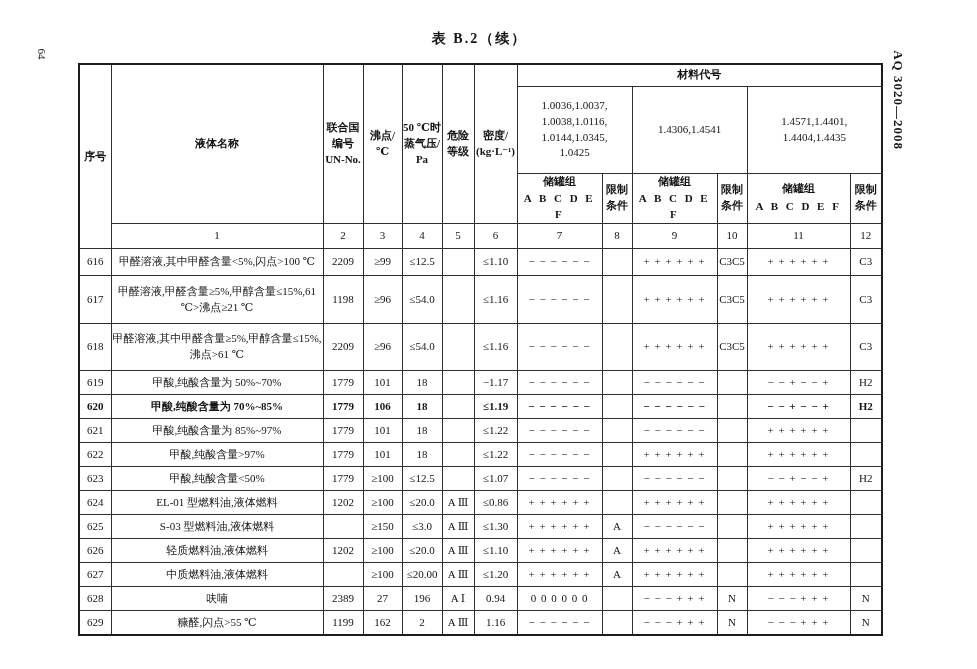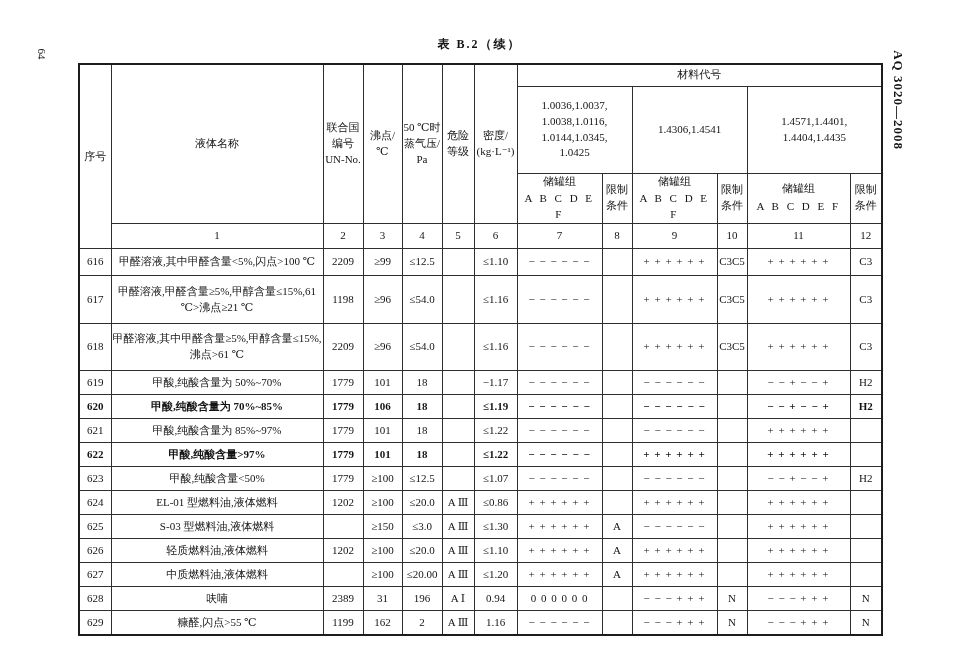--- a/index.html
+++ b/index.html
@@ -4,31 +4,31 @@
 <style>
   html,body{margin:0;padding:0;}
   body{
     width:977px;height:669px;position:relative;background:#ffffff;
     font-family:"Liberation Serif","DejaVu Serif",serif;color:#141414;
     overflow:hidden;
   }
   .rot{position:absolute;transform:rotate(90deg);white-space:nowrap;}
   .page-num{left:22px;top:48px;width:40px;text-align:center;font-size:11px;}
   .doc-code{left:832px;top:92px;width:132px;text-align:center;font-size:13px;font-weight:bold;letter-spacing:1px;}
-  .tbl-title{position:absolute;left:78px;top:36px;width:803px;text-align:center;
-    font-size:12px;font-weight:bold;letter-spacing:2px;}
+  .tbl-title{position:absolute;left:78px;top:30px;width:803px;text-align:center;
+    font-size:14px;font-weight:bold;letter-spacing:2px;}
   table.main{
     position:absolute;left:78px;top:63px;border-collapse:collapse;table-layout:fixed;
     border:2px solid #1c1c1c;
   }
   table.main td{
     border:1px solid #2e2e2e;text-align:center;vertical-align:middle;
     font-size:11px;padding:0;overflow:hidden;line-height:1.45;
   }
-  td.hd{font-weight:normal;font-size:11.5px;}
+  td.hd{font-weight:bold;font-size:11.5px;}
   td.mat{font-size:11px;line-height:2.0;}
   td.c-name{text-align:left;padding:1px 6px;font-size:11px;line-height:1.6;}
   td.c-pat{letter-spacing:1px;font-size:11px;}
   .letters{letter-spacing:2.5px;margin-top:2px;}
 </style>
 </head>
 <body>
 
 <div class="rot page-num">64</div>
 <div class="rot doc-code">AQ 3020—2008</div>
@@ -218,21 +218,21 @@
         <td>18</td>
         <td></td>
         <td>≤1.22</td>
         <td class="c-pat">− − − − − −</td>
         <td></td>
         <td class="c-pat">− − − − − −</td>
         <td></td>
         <td class="c-pat">+ + + + + +</td>
         <td></td>
       </tr>
-      <tr style="height: 24px; font-weight: bold;">
+      <tr style="height: 24px;">
         <td>622</td>
         <td class="c-name">甲酸,纯酸含量&gt;97%</td>
         <td>1779</td>
         <td>101</td>
         <td>18</td>
         <td></td>
         <td>≤1.22</td>
         <td class="c-pat">− − − − − −</td>
         <td></td>
         <td class="c-pat">+ + + + + +</td>
@@ -312,21 +312,21 @@
         <td>A</td>
         <td class="c-pat">+ + + + + +</td>
         <td></td>
         <td class="c-pat">+ + + + + +</td>
         <td></td>
       </tr>
       <tr style="height: 24px;">
         <td>628</td>
         <td class="c-name">呋喃</td>
         <td>2389</td>
-        <td>31</td>
+        <td>27</td>
         <td>196</td>
         <td>A Ⅰ</td>
         <td>0.94</td>
         <td class="c-pat">0 0 0 0 0 0</td>
         <td></td>
         <td class="c-pat">− − − + + +</td>
         <td>N</td>
         <td class="c-pat">− − − + + +</td>
         <td>N</td>
       </tr>

